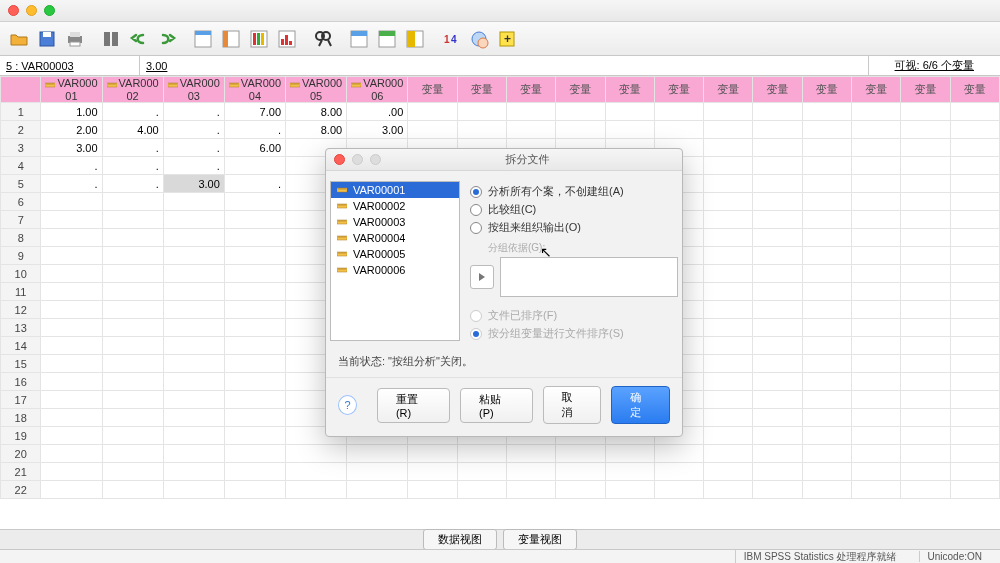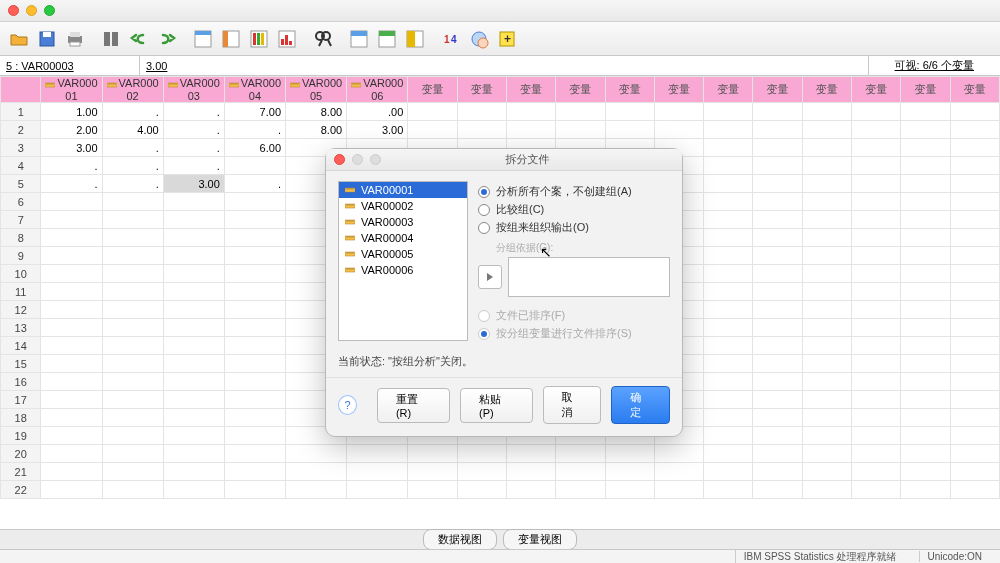--- a/index.html
+++ b/index.html
@@ -33,29 +33,29 @@
 .grid tbody th{background:#f4f4f4;width:56px;text-align:center;font-weight:normal;color:#444;}
 .grid td{text-align:right;min-width:46px;}
 .grid td.sel{background:#d9d9d9;}
 .rulerico{width:10px;height:10px;display:inline-block;margin-right:2px;vertical-align:middle;}
 .rulerico svg{display:block;}
 .colh{width:52px;}
 .placeholder{color:#bbb;text-align:center;}
 
 
 .bottomtabs{position:absolute;left:0;right:0;bottom:14px;height:20px;background:#ececec;border-top:1px solid #c8c8c8;display:flex;align-items:center;justify-content:center;gap:6px;font-size:11px;}
-.btab{padding:2px 14px;border:1px solid #bbb;border-radius:8px;background:#f6f6f6;cursor:pointer;}
+.btab{padding:2px 14px;border:1px solid #bbb;border-radius:3px;background:#f6f6f6;cursor:pointer;}
 .statusbar{position:absolute;left:0;right:0;bottom:0;height:14px;background:#f4f4f4;border-top:1px solid #c8c8c8;display:flex;align-items:center;justify-content:flex-end;gap:14px;padding:0 10px;font-size:10px;color:#555;}
 .statusbar span{border-left:1px solid #ccc;padding:0 8px;}
 
 
-.dialog{position:absolute;left:325px;top:148px;width:358px;background:#f2f2f2;border:1px solid #b8b8b8;border-radius:10px;box-shadow:0 10px 30px rgba(0,0,0,.25);}
+.dialog{position:absolute;left:325px;top:148px;width:358px;background:#f2f2f2;border:1px solid #b8b8b8;border-radius:4px;box-shadow:0 10px 30px rgba(0,0,0,.25);}
 .dlg-titlebar{height:22px;display:flex;align-items:center;padding:0 8px;border-top-left-radius:6px;border-top-right-radius:6px;background:linear-gradient(#f6f6f6,#e8e8e8);border-bottom:1px solid #d6d6d6;}
 .dlg-titlebar .title{flex:1;text-align:center;font-size:11px;color:#555;}
-.dlg-body{padding:10px 12px 6px;display:flex;gap:10px;}
+.dlg-body{padding:10px 4px 6px;display:flex;gap:10px;}
 .varlist{width:130px;height:160px;background:#fff;border:1px solid #bcbcbc;font-size:11px;overflow:auto;}
 .varlist .vi{padding:2px 6px;display:flex;align-items:center;gap:4px;cursor:pointer;}
 .varlist .vi.sel{background:#2a6bd8;color:#fff;}
 .opts{flex:1;font-size:11px;color:#333;}
 .radio{display:flex;align-items:center;gap:6px;margin:3px 0;cursor:pointer;}
 .rdot{width:12px;height:12px;border:1px solid #888;border-radius:50%;display:inline-flex;align-items:center;justify-content:center;background:#fff;}
 .rdot.on::after{content:"";width:6px;height:6px;background:#2a6bd8;border-radius:50%;}
 .rdot.dis{border-color:#ccc;}
 .grouplbl{color:#aaa;margin:6px 0 2px 18px;font-size:10px;}
 .grpbox{display:flex;align-items:center;gap:6px;}

